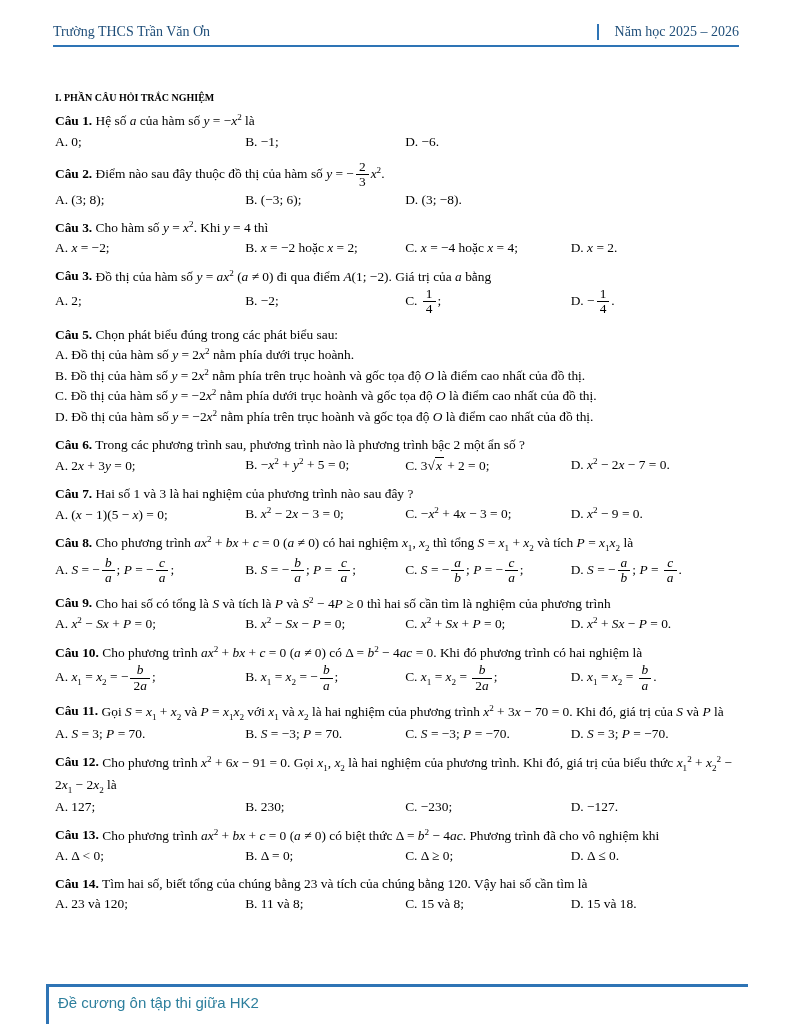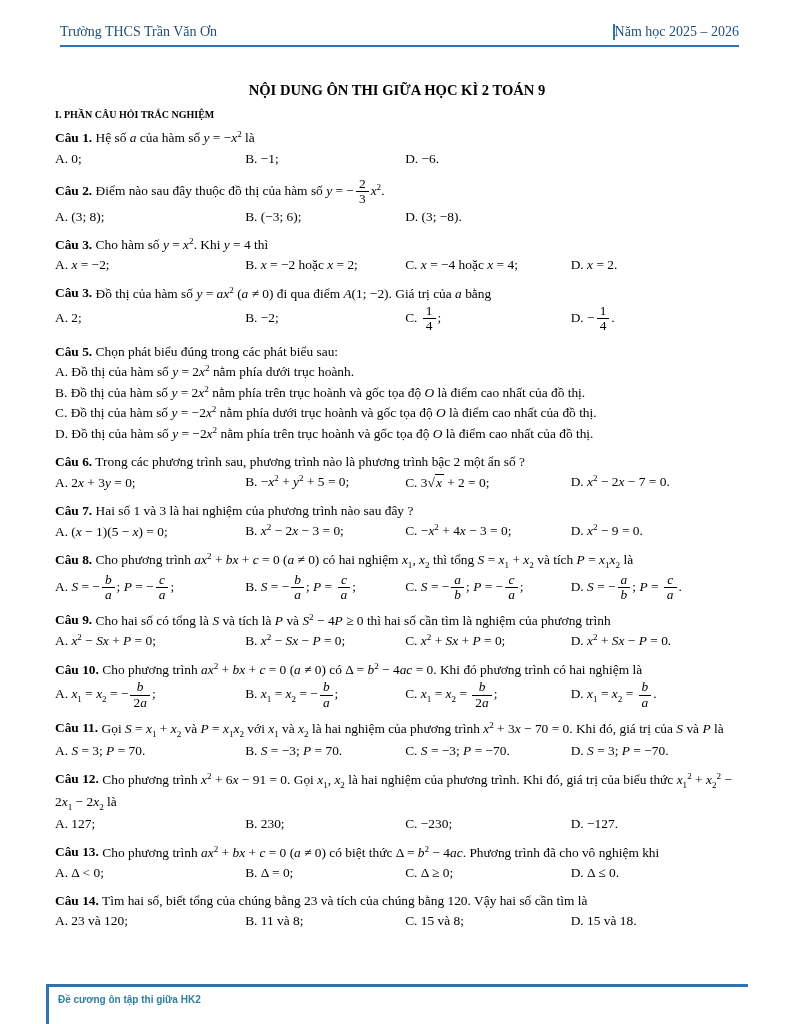--- a/index.html
+++ b/index.html
@@ -1,22 +1,22 @@
 <!DOCTYPE html>
 <html style="--rule: #2e74b5; --hdr: #1f4e79; --ftr: #2d7f9d;"><head>
 <meta charset="utf-8">
 <style>
   html,body{margin:0;padding:0;background:#e8e8e8;}
   .page{position:relative;width:792px;height:1024px;background:#ffffff;margin:0 auto;
         font-family:"Liberation Serif",serif;font-size:13.4px;color:#000;overflow:hidden;}
   
-  .header{position:absolute;left:60px;right:53px;top:24px;display:flex;align-items:stretch;
+  .header{position:absolute;left:53px;right:53px;top:24px;display:flex;align-items:stretch;
           border-bottom:2px solid var(--rule);padding-bottom:5px;font-size:14px;color:var(--hdr);}
   .school{flex:1;}
-  .year{border-left:2px solid var(--rule);padding-left:0;}
+  .year{border-left:2px solid var(--rule);padding-left:16px;}
   
   .content{position:absolute;left:55px;right:53px;top:82px;}
   .title{margin:0;text-align:center;font-weight:bold;font-size:14.6px;}
   .section{margin:10px 0 0 0;font-weight:bold;font-size:10px;}
   .question{margin-top:8px;}
   .stem{line-height:1.5;}
   .qlabel{font-weight:bold;}
   .opts.row{display:grid;grid-template-columns:27.8% 23.4% 24.2% 1fr;align-items:baseline;line-height:1.5;}
   .opts.stack .opt{line-height:1.5;}
   
@@ -24,33 +24,32 @@
   sup{font-size:0.68em;}
   sub{font-size:0.68em;}
   .frac{display:inline-block;vertical-align:middle;text-align:center;line-height:1.08;margin:0 2px;}
   .frac .num{display:block;border-bottom:1px solid #000;padding:0 3px;}
   .frac .den{display:block;padding:0 3px;}
   .sqrt .rad{border-top:1px solid #000;padding:0 2px 0 1px;}
   
   .footer{position:absolute;left:46px;right:44px;top:984px;border-top:3px solid var(--rule);}
   .footer-bar{position:absolute;left:0;top:0;width:3px;height:40px;background:var(--rule);}
   .footer-text{display:inline-block;padding:7px 0 0 12px;font-family:"Liberation Sans",sans-serif;
-               font-size:10px;color:var(--ftr);font-weight:bold;}
+               font-size:15px;color:var(--ftr);}
 </style>
 </head>
 <body>
 
 <div class="page">
   <div class="header">
     <span class="school">Trường THCS Trần Văn Ơn</span>
     <span class="year">Năm học 2025 – 2026</span>
   </div>
 
   <div class="content">
-    <h1 class="title">NỘI DUNG ÔN THI GIỮA HỌC KÌ 2 TOÁN 9</h1>
     <h2 class="section">I. PHẦN CÂU HỎI TRẮC NGHIỆM</h2>
     <div class="questions">
         <div class="question">
           <div class="stem"><span class="qlabel">Câu 1.</span> <span>Hệ số <i>a</i> của hàm số <i>y</i> = −<i>x</i><sup>2</sup> là</span></div>
           <div class="opts row">
             <div class="opt">A. 0;</div>
             <div class="opt">B. −1;</div>
             <div class="opt">D. −6.</div>
           </div>
         </div>

